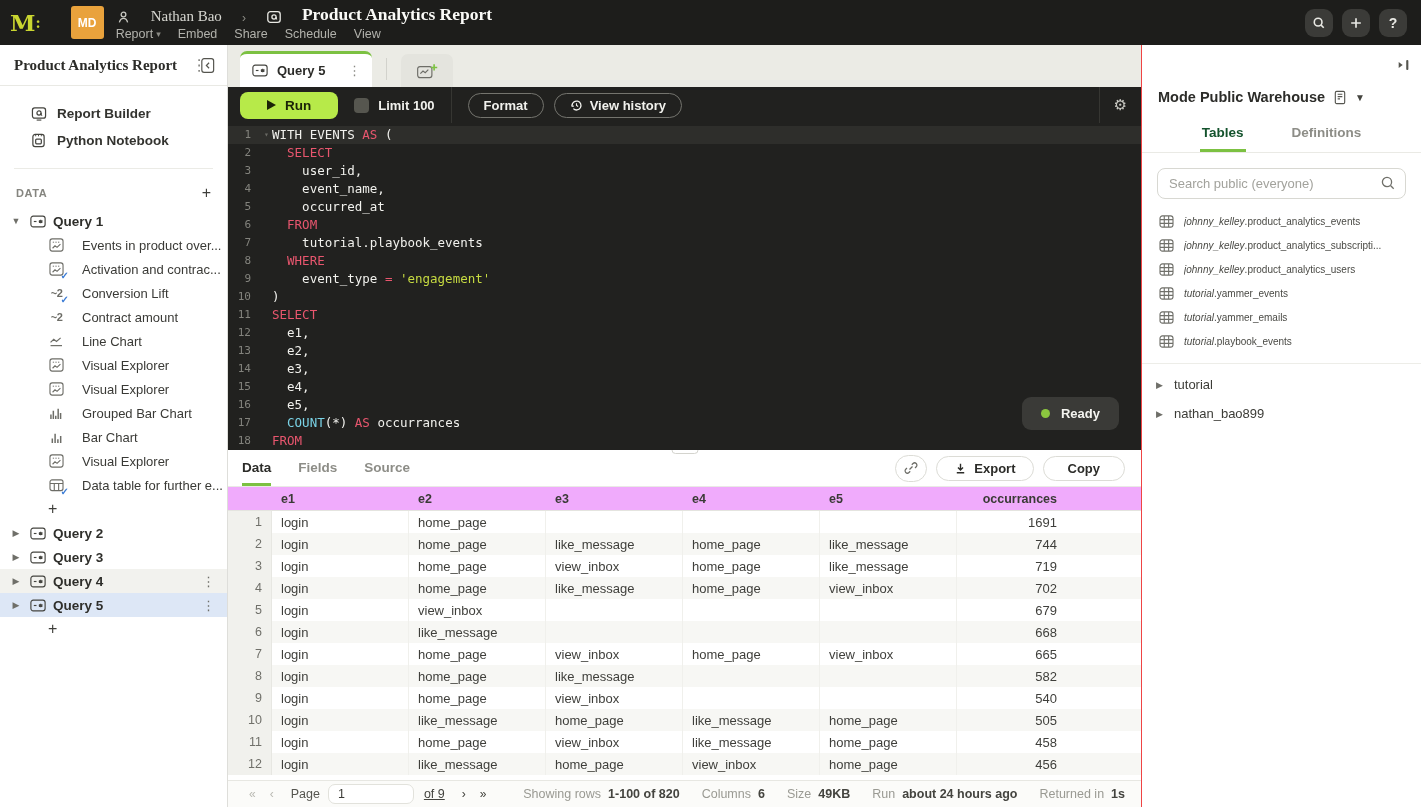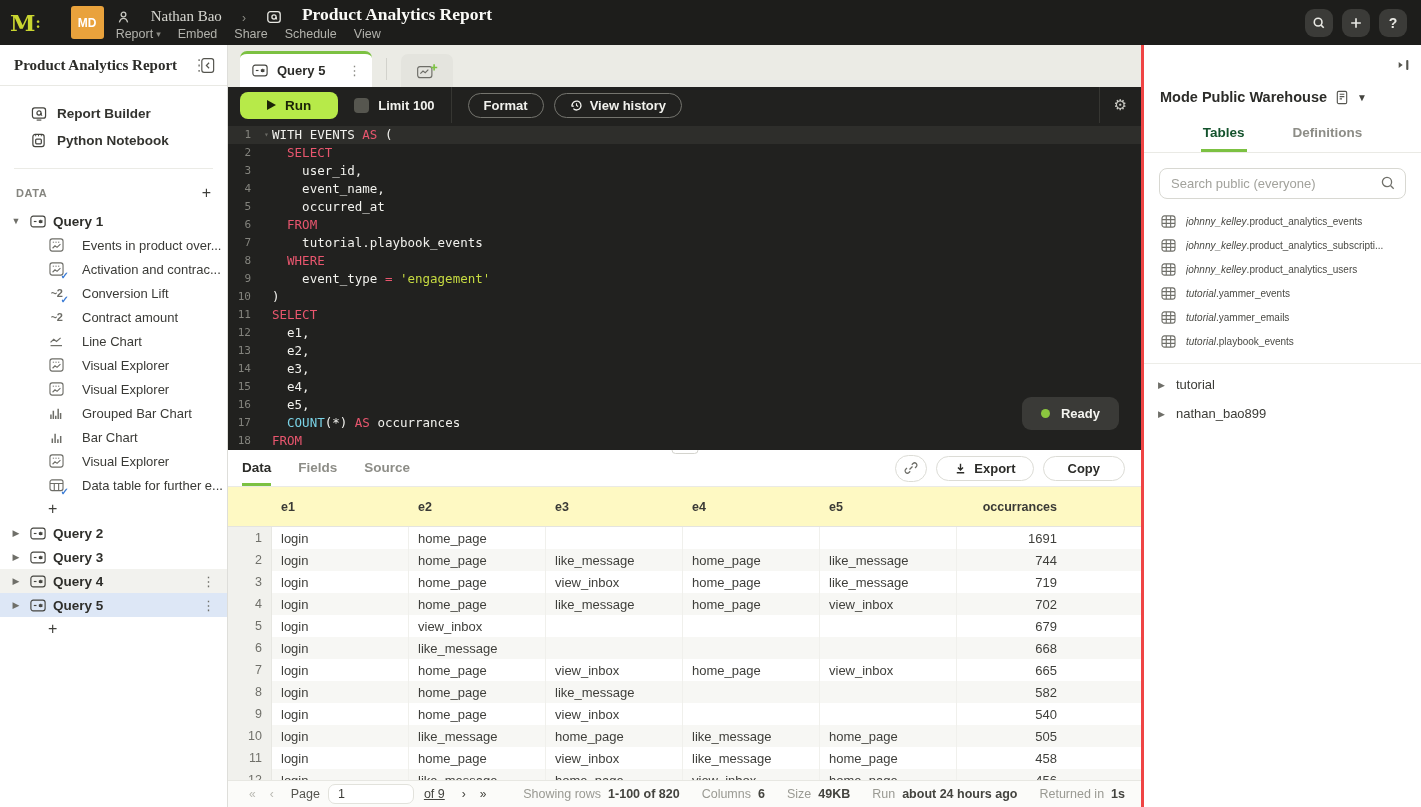--- a/index.html
+++ b/index.html
@@ -88,41 +88,41 @@
   .results { flex:1; background:#fff; display:flex; flex-direction:column; position:relative; overflow:hidden; }
   .drag-pill { position:absolute; top:-4px; left:50%; transform:translateX(-50%); width:27px; height:8px; background:#fff; border:1px solid #d4d4ce; border-radius:4px; z-index:3; }
   .res-tabs { height:37px; flex-shrink:0; display:flex; align-items:stretch; padding:0 16px 0 14px; border-bottom:1px solid #eaeae5; }
   .res-tab { font-size:13.5px; font-weight:700; color:#8d8d87; display:flex; align-items:center; border-bottom:3px solid transparent; margin-right:27px; padding-top:2px; }
   .res-tab.active { color:#2c2c29; border-bottom-color:#7cc142; }
   .res-actions { margin-left:auto; display:flex; align-items:center; gap:9px; }
   .link-btn { width:32px; height:27px; border:1px solid #dcdcd6; border-radius:15px; display:flex; align-items:center; justify-content:center; color:#6d6d67; }
   .round-btn { border:1px solid #dcdcd6; border-radius:15px; padding:4px 17px; font-weight:700; font-size:13px; color:#2c2c29; display:flex; align-items:center; gap:7px; }
 
   .dtable { flex:1; overflow:hidden; font-size:13px; color:#3f3f3b; }
-  .thead { display:flex; height:40px; background:#fef9c3; border-bottom:1px solid #e4e4df; align-items:center; font-weight:700; font-size:12.5px; color:#3a3a36; }
+  .thead { display:flex; height:24px; background:#f0abfc; border-bottom:1px solid #e4e4df; align-items:center; font-weight:700; font-size:12.5px; color:#3a3a36; }
   .trow { display:flex; height:22px; align-items:center; }
   .trow.alt { background:#f7f7f4; }
   .c-num { width:44px; align-self:stretch; background:#f1f1ed; color:#70706a; font-size:12.5px; display:flex; align-items:center; justify-content:flex-end; padding-right:9px; border-right:1px solid #e7e7e2; }
   .thead .c-num { background:transparent; border-right:none; }
   .c-e { width:137px; padding-left:9px; align-self:stretch; display:flex; align-items:center; border-right:1px solid #f0f0ec; overflow:hidden; white-space:nowrap; }
   .thead .c-e { border-right:none; }
   .c-occ { flex:1; align-self:stretch; display:flex; align-items:center; justify-content:flex-end; padding-right:84px; }
 
   .statusbar { height:27px; flex-shrink:0; border-top:1px solid #e7e7e2; background:#fbfbf9; display:flex; align-items:center; padding:0 16px 0 14px; font-size:12.5px; color:#9a9a93; }
   .pg-arrow { padding:0 7px; font-size:12px; color:#b9b9b2; }
   .pg-arrow.on { color:#44443f; }
   .pg-label { color:#55554f; margin:0 8px 0 10px; }
   .pg-input { width:86px; height:20px; border:1px solid #e2e2dc; border-radius:7px; background:#fff; padding:0 9px; font-size:12.5px; color:#3c3c37; font-family:"Liberation Sans",sans-serif; }
   .pg-of { color:#44443f; margin:16px 10px;text-decoration:underline; }
   .sb-right { margin-left:auto; display:flex; align-items:center; gap:22px; }
   .sb-pair { display:flex; gap:7px; }
   .sb-pair b { color:#44443f; font-weight:700; }
 
   
-  .right { width:280px; border-left:3px solid #ef4444; background:#fff; display:flex; flex-direction:column; }
+  .right { width:280px; border-left:1px solid #ef4444; background:#fff; display:flex; flex-direction:column; }
   .rp-top { height:40px; flex-shrink:0; display:flex; align-items:center; justify-content:flex-end; padding:0 8px; color:#55554f; }
   .wh-header { display:flex; align-items:center; gap:8px; padding:4px 16px 14px; font-weight:700; font-size:14.5px; color:#2c2c29; }
   .wh-caret { font-size:10px; color:#44443f; }
   .rp-tabs { display:flex; justify-content:center; gap:44px; border-bottom:1px solid #eaeae5; }
   .rp-tab { font-size:13.5px; font-weight:700; color:#8d8d87; padding:6px 2px 9px; border-bottom:3px solid transparent; }
   .rp-tab.active { color:#14532d; border-bottom-color:#7cc142; }
   .rp-search { margin:15px 15px 10px; position:relative; }
   .rp-search input { width:100%; height:31px; border:1px solid #d8d8d2; border-radius:8px; padding:0 32px 0 11px; font-size:13px; color:#3c3c37; font-family:"Liberation Sans",sans-serif; background:#fff; }
   .rp-search input::placeholder { color:#a2a29c; }
   .rp-search .mag { position:absolute; right:10px; top:7px; color:#70706a; }

